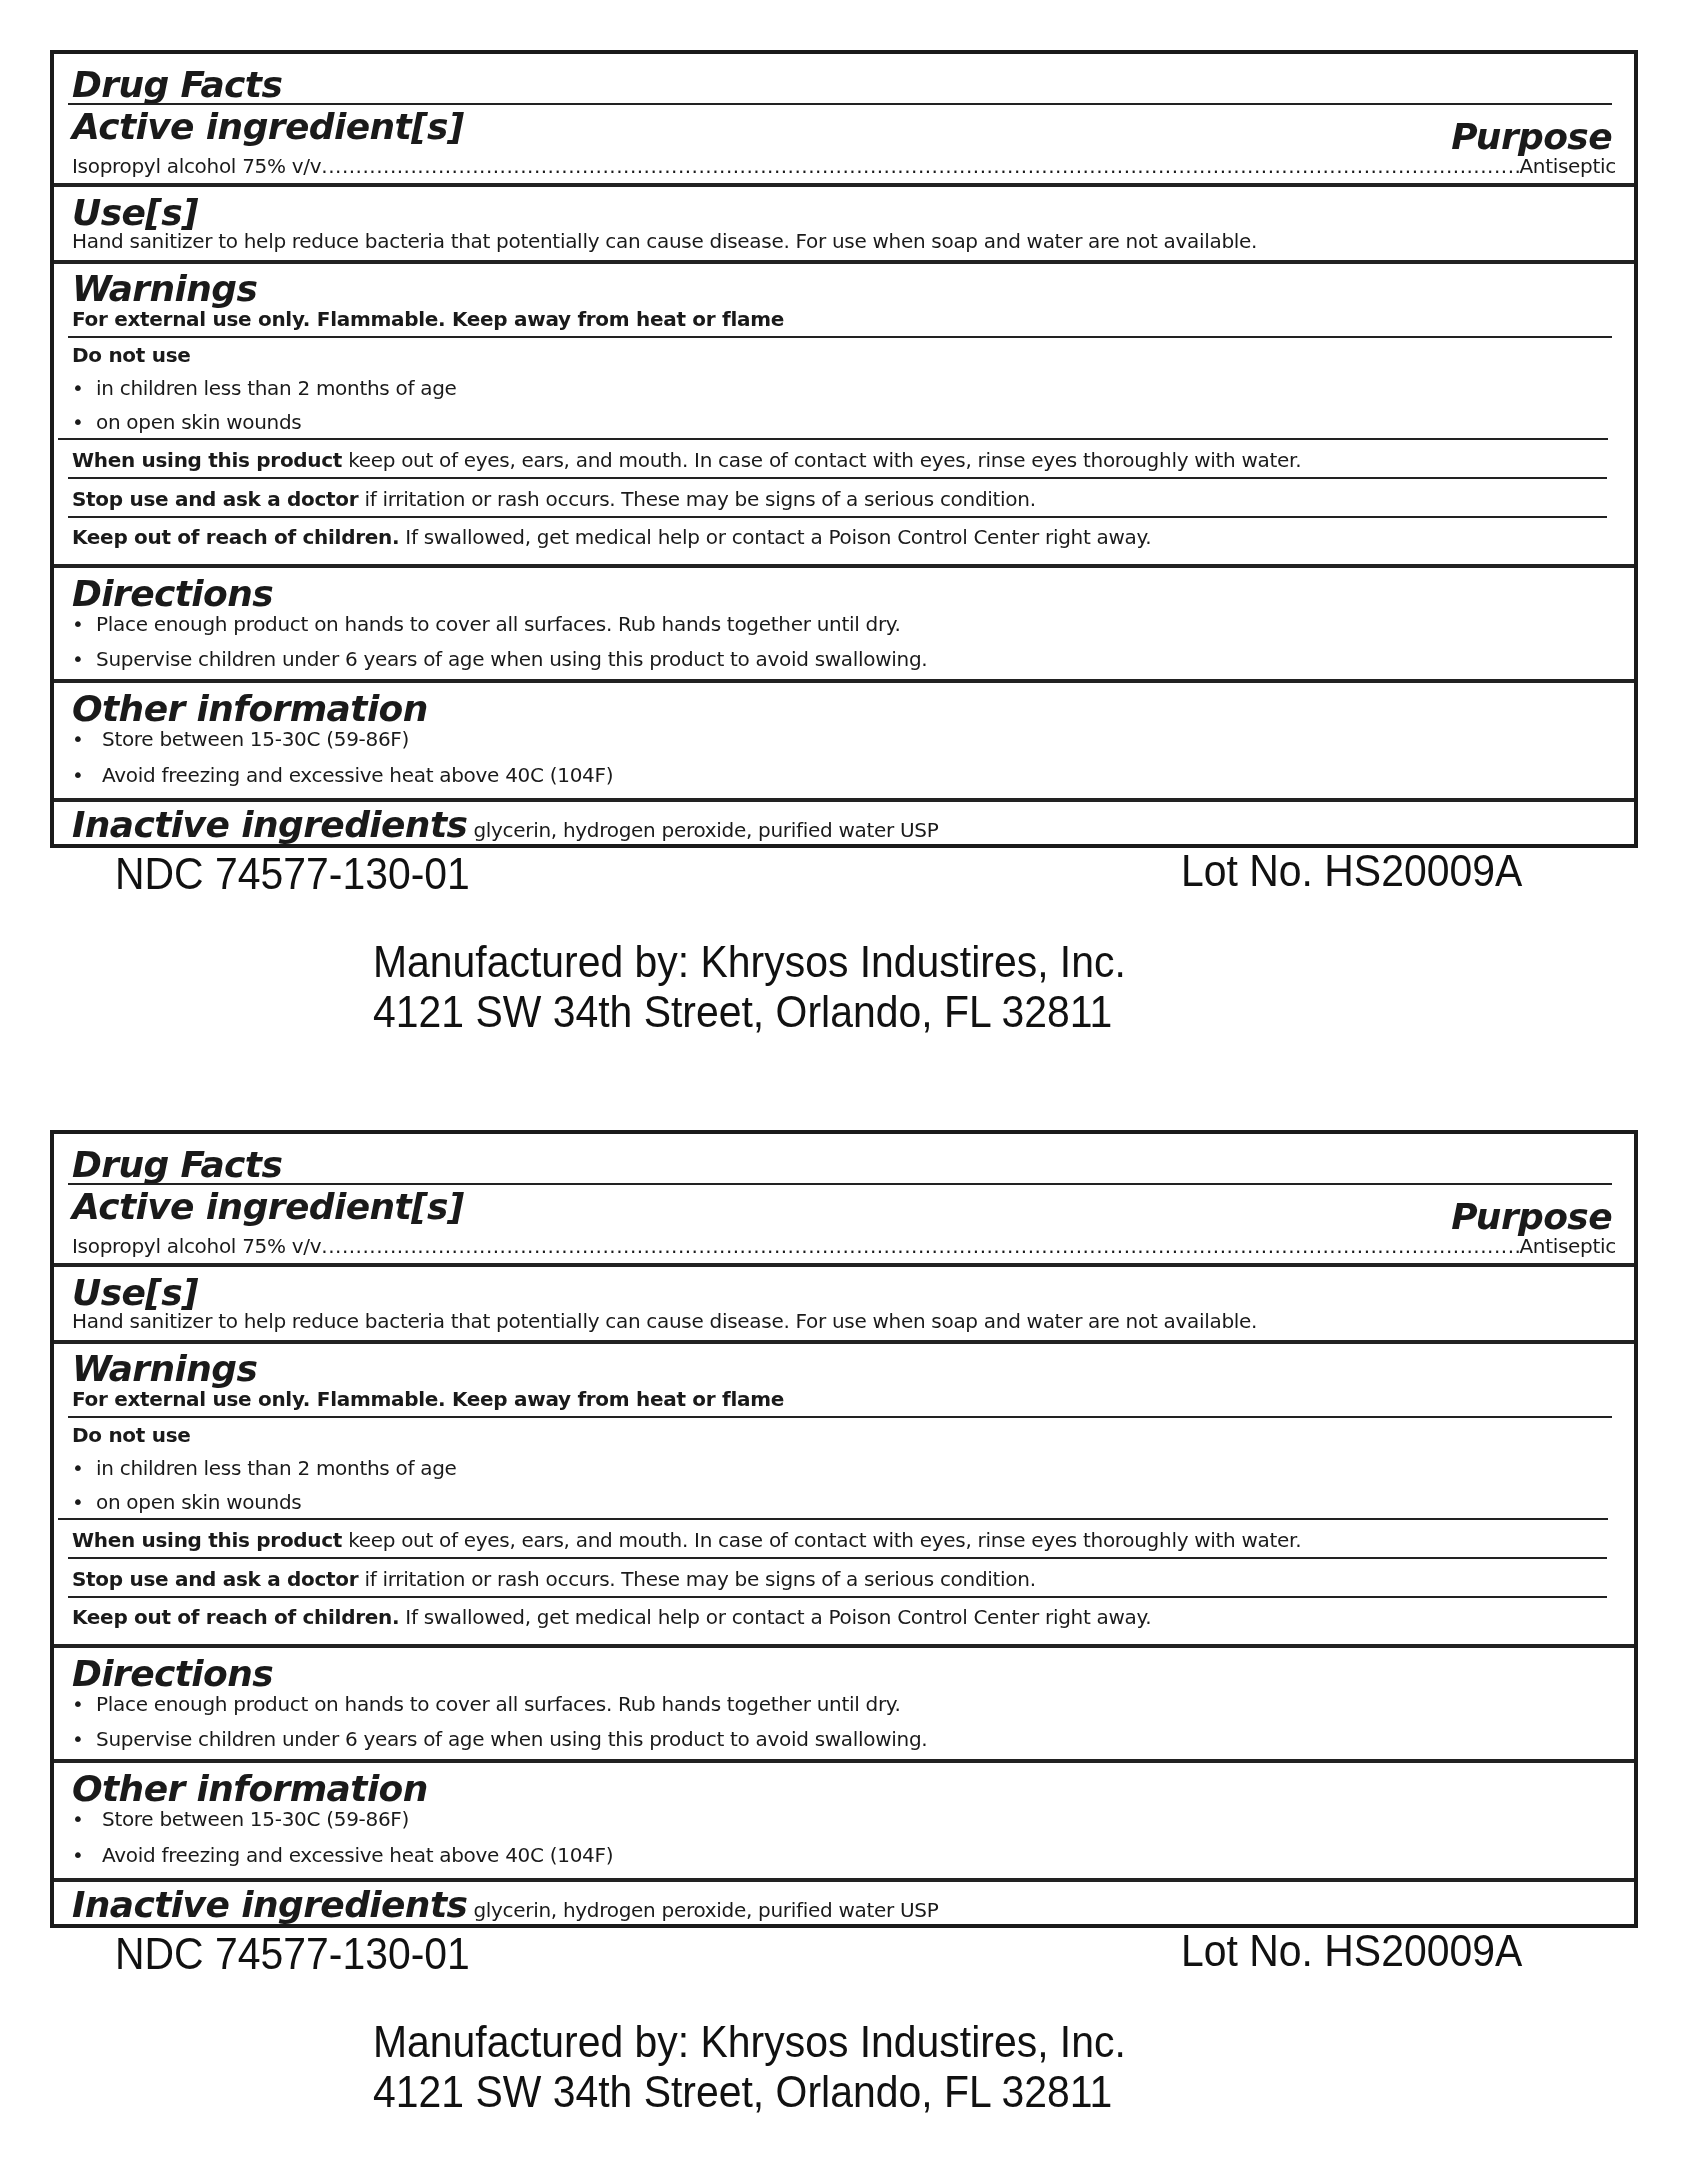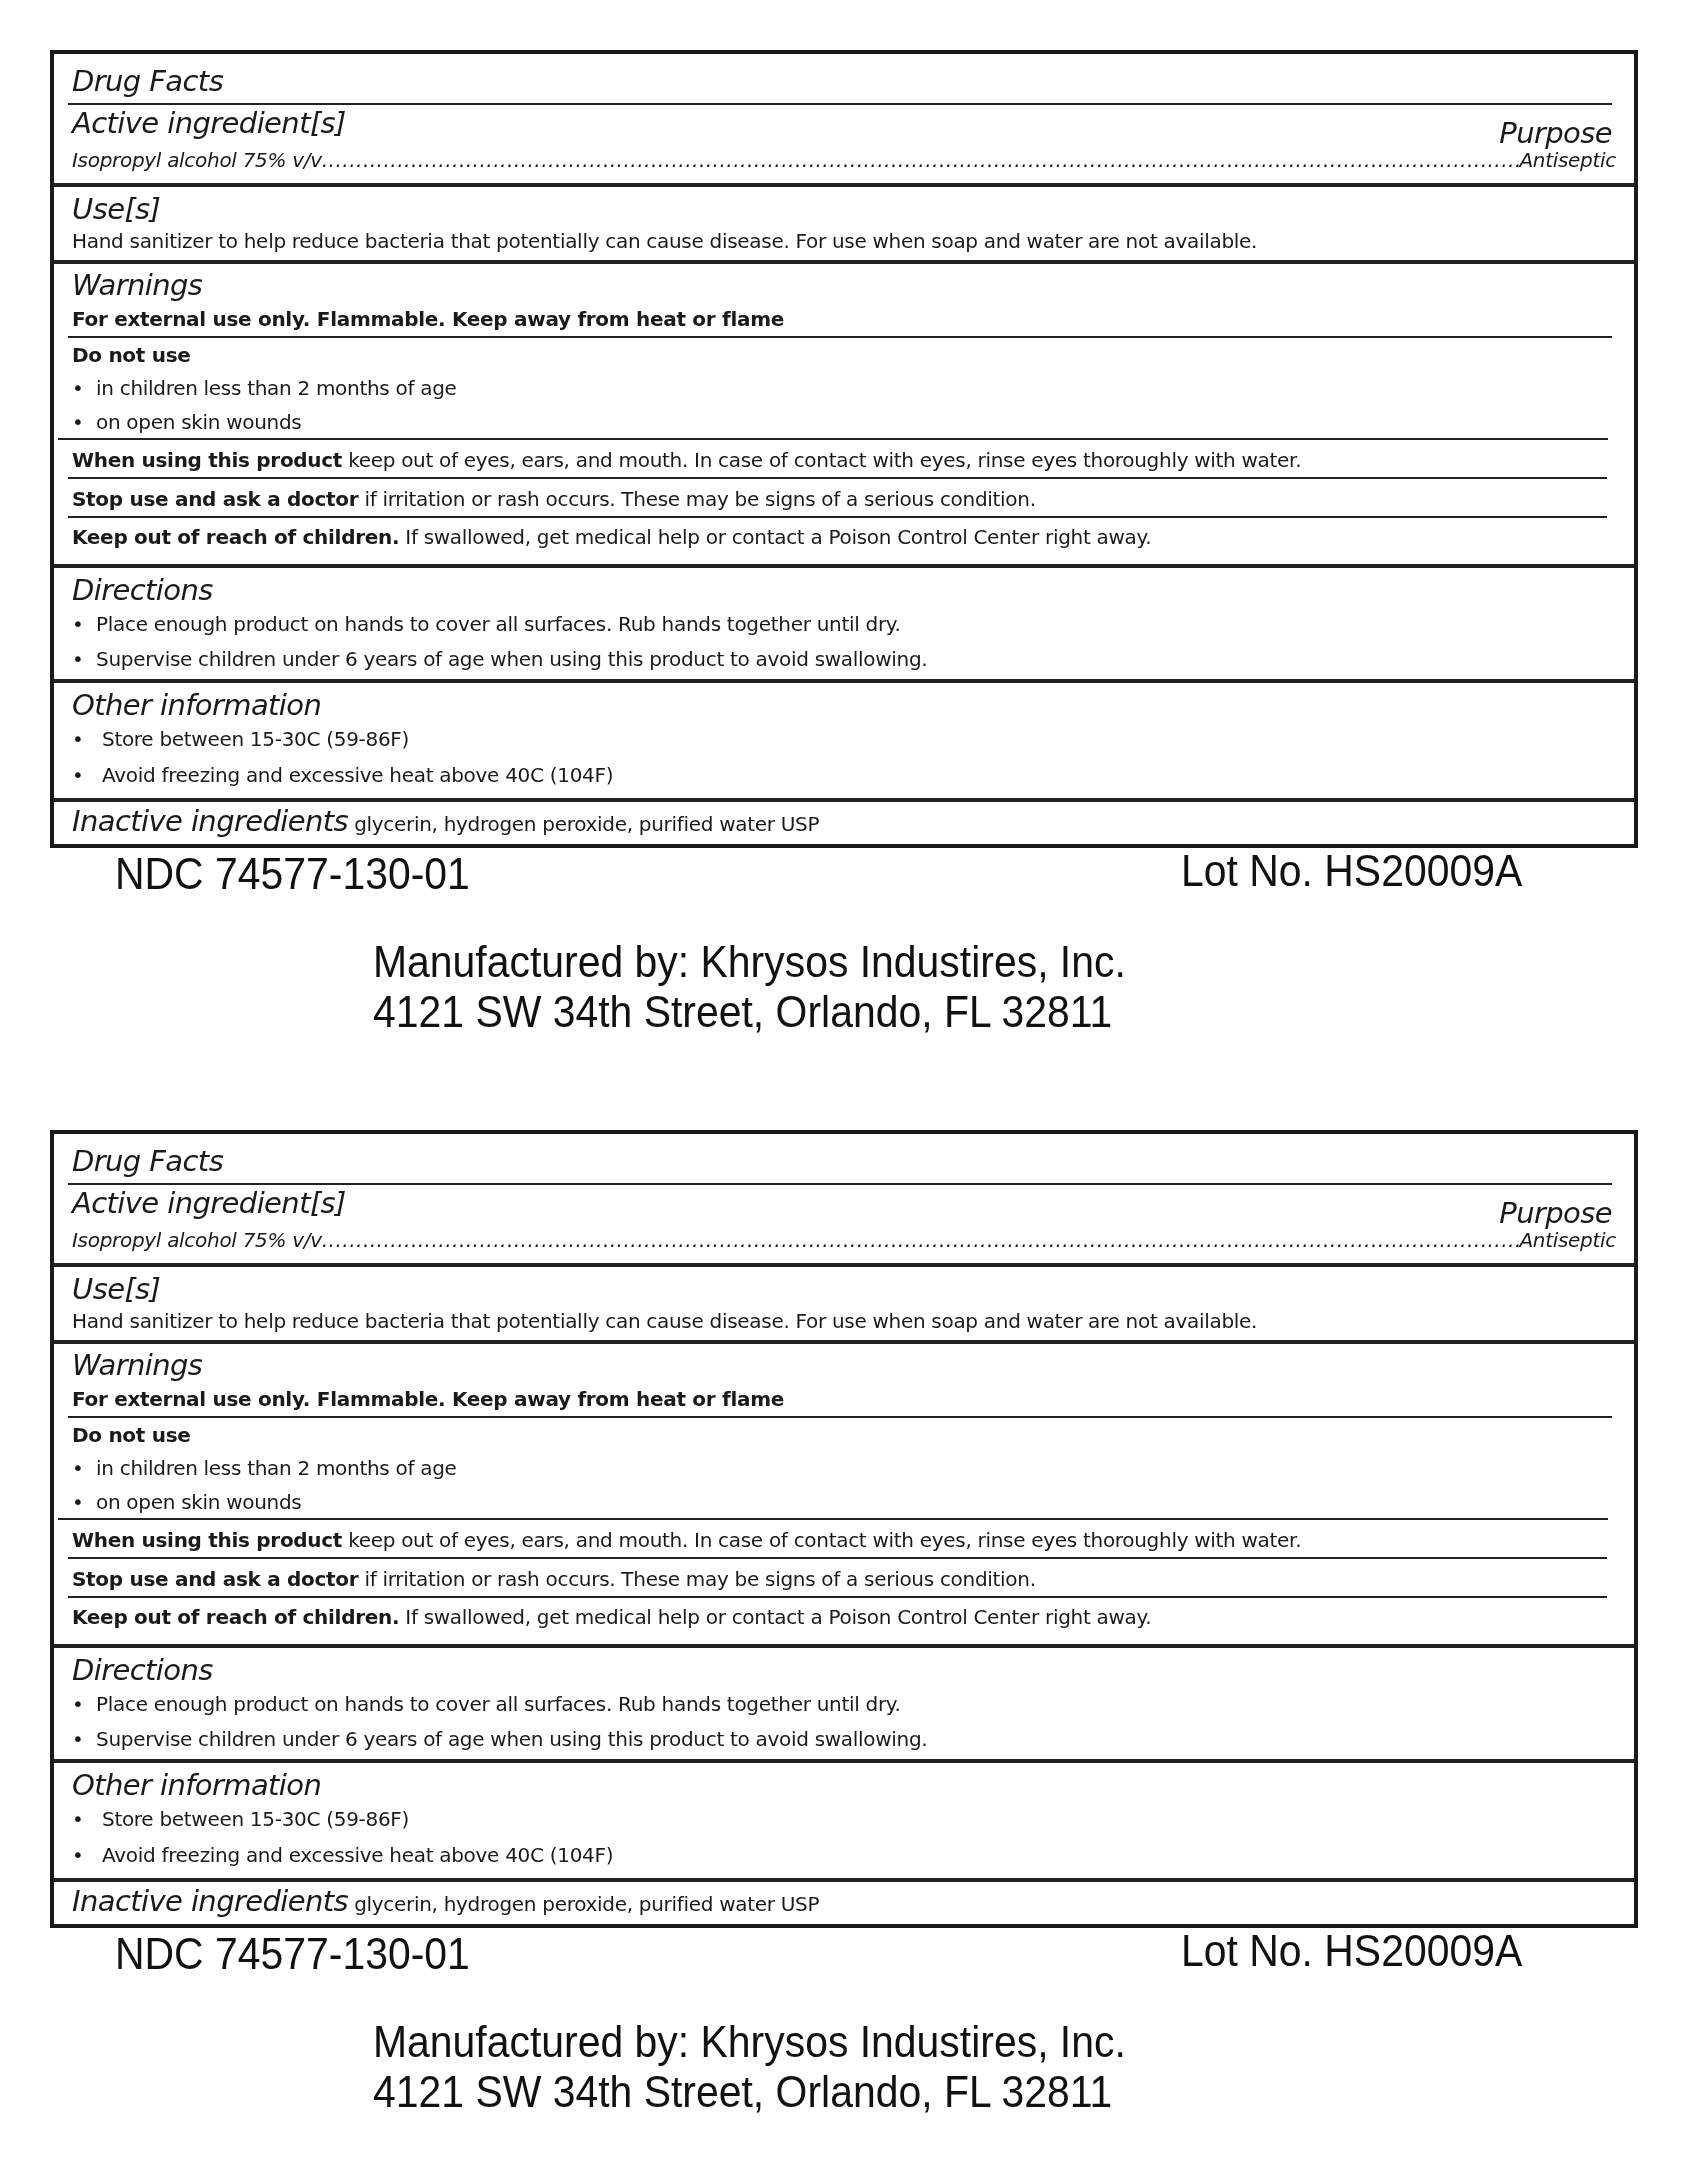--- a/index.html
+++ b/index.html
@@ -4,28 +4,28 @@
 <style>
   html, body { margin: 0; padding: 0; background: #ffffff; }
   body { width: 1683px; height: 2178px; position: relative; overflow: hidden; color: #1a1a1a; }
   .label { position: absolute; left: 0; width: 1683px; height: 1080px; }
   .panel {
     position: absolute; left: 50px; top: 50px; width: 1580px; height: 790px;
     border: 4px solid #1a1a1a; box-sizing: content-box;
     font-family: "DejaVu Sans", "Liberation Sans", sans-serif;
   }
   .t { position: absolute; left: 18px; white-space: nowrap; line-height: 1; }
-  .h { font-weight: normal; font-style: italic; font-size: 29px; letter-spacing: -0.6px; }
+  .h { font-weight: bold; font-style: italic; font-size: 36px; letter-spacing: -0.6px; }
   .b { font-size: 20px; letter-spacing: -0.3px; }
   .bold { font-weight: bold; }
   .thin { position: absolute; left: 14px; width: 1539px; height: 2px; background: #222; }
   .thick { position: absolute; left: 0; width: 1580px; height: 4px; background: #222; }
   .bul { display: inline-block; width: 24px; }
   .bul2 { display: inline-block; width: 30px; }
-  .leader { position: absolute; left: 18px; top: 94px; width: 1544px; font-size: 20px; letter-spacing: -0.3px; display: flex; white-space: nowrap; font-style: italic; }
+  .leader { position: absolute; left: 18px; top: 100px; width: 1544px; font-size: 20px; letter-spacing: -0.3px; display: flex; white-space: nowrap; }
   .leader .dots { flex: 1; overflow: hidden; letter-spacing: 0.5px; }
   .purpose { position: absolute; right: 22px; top: 65px; }
   .sans { font-family: "Liberation Sans", "DejaVu Sans", sans-serif; position: absolute; white-space: nowrap; line-height: 1; color: #111; }
   .ndc { left: 115px; font-size: 44px; transform: scaleX(0.93); transform-origin: left; }
   .lot { left: 1181px; font-size: 44px; transform: scaleX(0.93); transform-origin: left; }
   .mfg { left: 373px; font-size: 44px; transform: scaleX(0.93); transform-origin: left; }
 </style>
 </head>
 <body>
 

